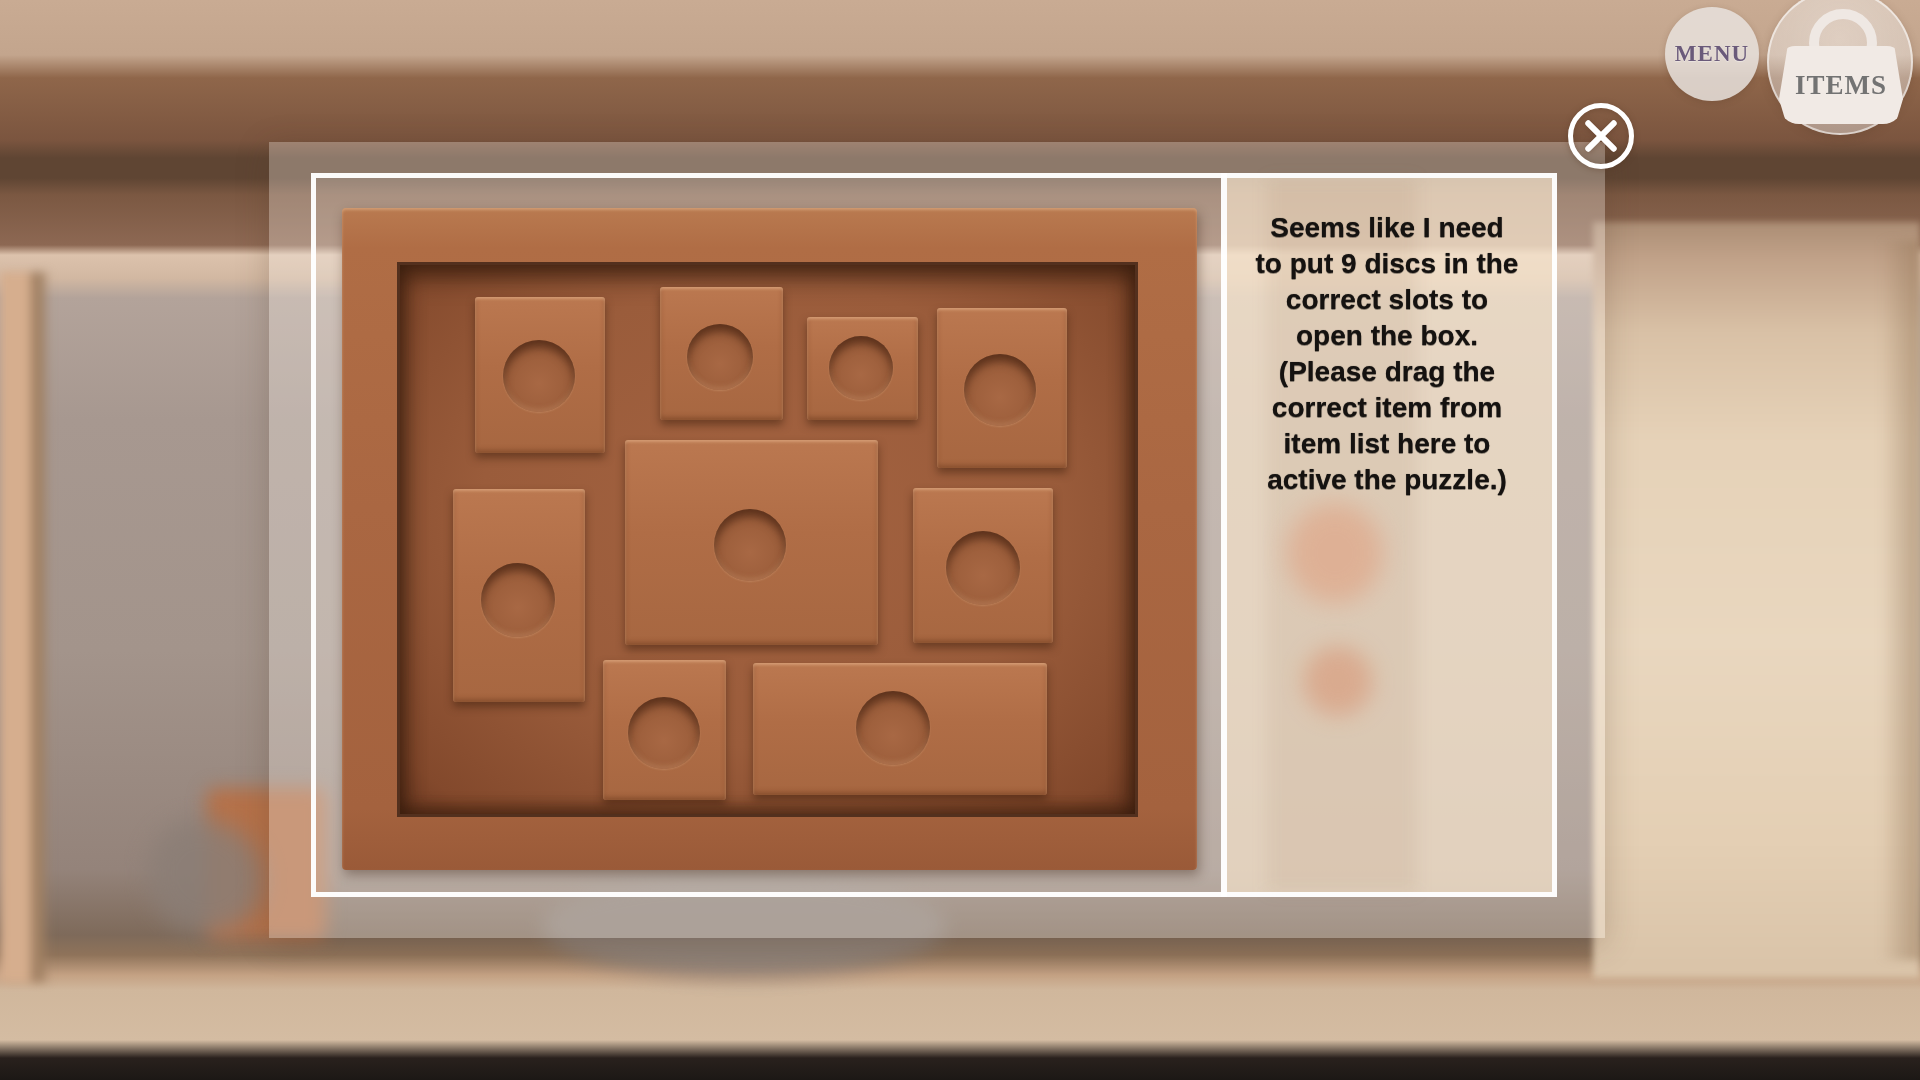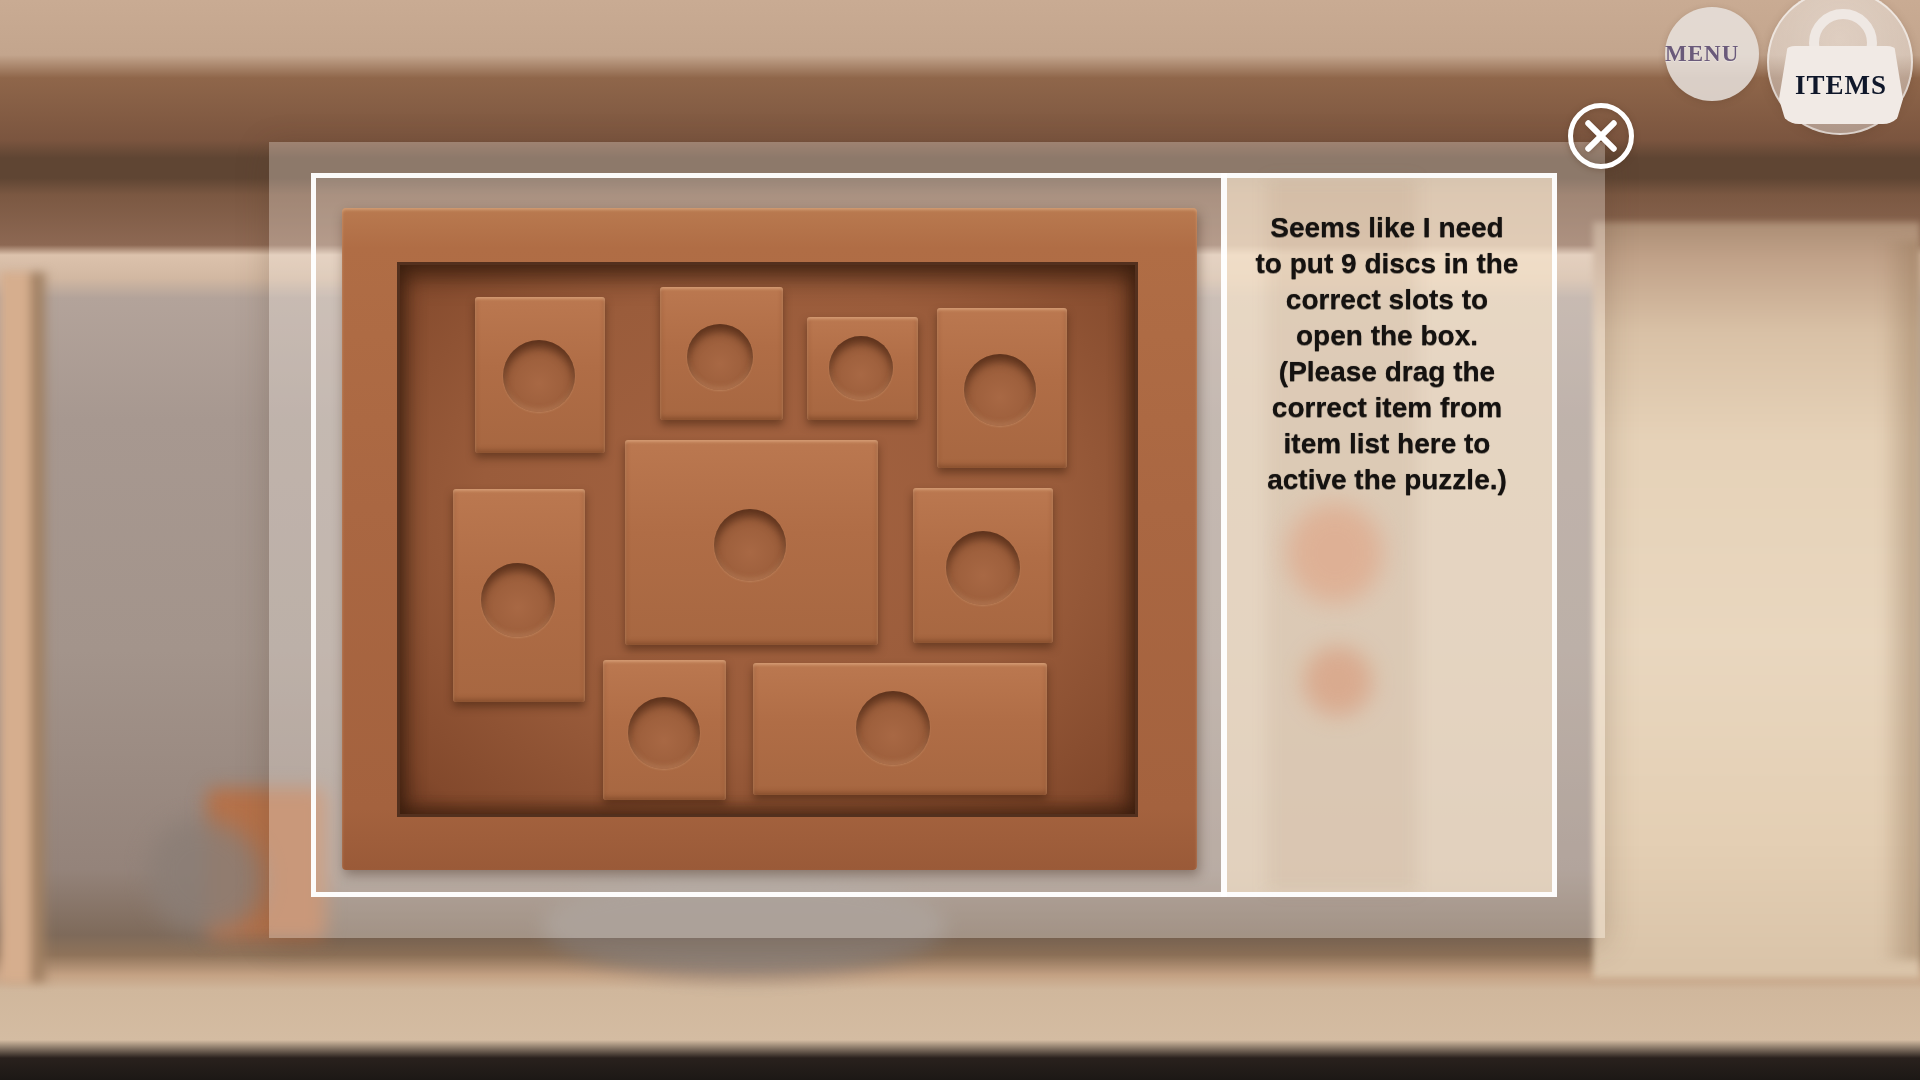--- a/index.html
+++ b/index.html
@@ -71,34 +71,34 @@
 
   
   .close-btn{left:1568px;top:103px;width:56px;height:56px;border:5px solid #fff;border-radius:50%;cursor:pointer;
     filter:drop-shadow(0 1px 3px rgba(80,50,30,.4));}
   .close-btn::before,.close-btn::after{content:'';position:absolute;left:50%;top:50%;width:42px;height:6px;background:#fff;border-radius:3px;}
   .close-btn::before{transform:translate(-50%,-50%) rotate(45deg);}
   .close-btn::after{transform:translate(-50%,-50%) rotate(-45deg);}
 
   .menu-btn{left:1665px;top:7px;width:94px;height:94px;border-radius:50%;
     background:rgba(232,226,221,.85);cursor:pointer;
-    display:flex;align-items:center;justify-content:flex-start;
+    display:flex;align-items:center;justify-content:center;
     box-shadow:0 2px 6px rgba(90,60,40,.25);}
   .menu-btn .label{font-family:"Liberation Serif", serif;font-weight:bold;font-size:23px;letter-spacing:1px;color:#6a5a7a;text-shadow:0 1px 1px rgba(255,255,255,.4);}
 
   .items-btn{left:1767px;top:-11px;width:146px;height:146px;border-radius:50%;
     background:radial-gradient(circle at 50% 35%, rgba(244,239,235,.55), rgba(225,217,211,.45));
     border:2px solid rgba(255,255,255,.55);box-sizing:border-box;cursor:pointer;
     box-shadow:0 3px 8px rgba(90,60,40,.25);}
   .items-btn .bag-handle{position:absolute;left:40px;top:18px;width:48px;height:48px;border:10px solid #efe8e3;border-radius:50%;}
   .items-btn .bag-body{position:absolute;left:10px;top:55px;width:124px;height:78px;background:#f1eae5;
     border-radius:16px 16px 20px 20px;
     clip-path:polygon(7% 0, 93% 0, 100% 68%, 94% 100%, 6% 100%, 0 68%);
     display:flex;align-items:center;justify-content:center;}
-  .items-btn .label{font-family:"Liberation Serif", serif;font-weight:bold;font-size:27px;letter-spacing:1px;color:#0f172a;}
+  .items-btn .label{font-family:"Liberation Serif", serif;font-weight:bold;font-size:27px;letter-spacing:1px;color:#737373;}
 </style>
 </head>
 <body>
 
 <div class="screen">
 
   <div class="abs left-shelf-edge"></div>
   <div class="abs door"></div>
   <div class="abs door-edge"></div>
   <div class="abs cabinet-box"></div>

